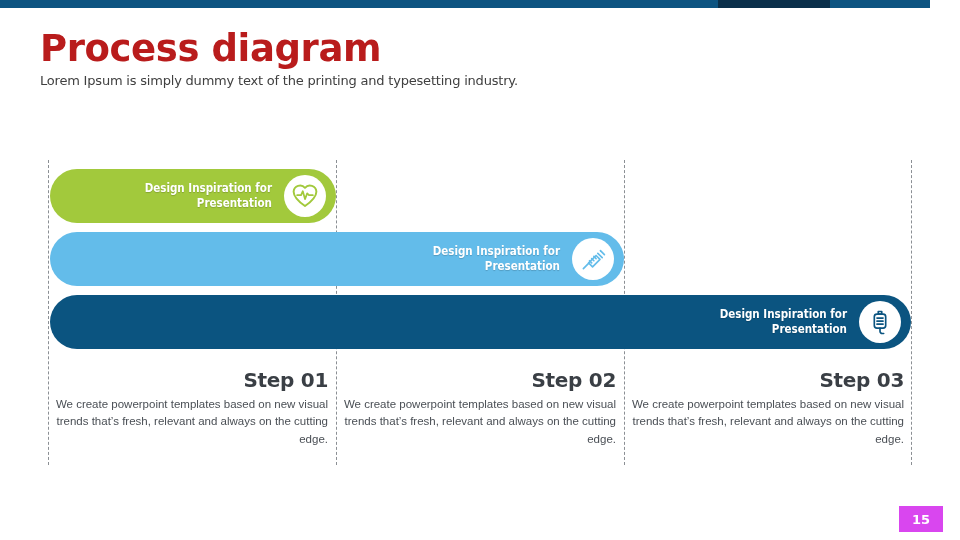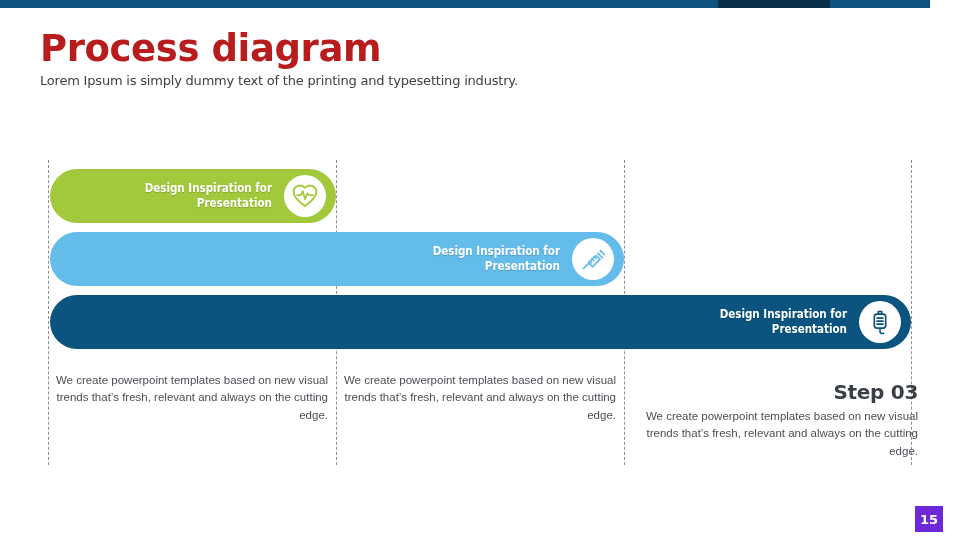--- a/index.html
+++ b/index.html
@@ -69,34 +69,34 @@
     flex:0 0 42px;
   }
   .bar-icon svg { display:block; }
 
   
   .step {
     position:absolute; top:368px; width:276px; text-align:right;
   }
   .step-1 { left:52px;  }
   .step-2 { left:340px; }
-  .step-3 { left:642px;margin-top:12px; }
+  .step-3 { left:628px; }
 
   .step-title {
     font-size:20px; font-weight:bold; color:#3a3f45; letter-spacing:-0.3px;
   }
   .step-body {
     font-size:11.5px; color:#4a4f55; line-height:1.52; margin-top:4px;
     font-family:Liberation Sans, sans-serif;
   }
 
   
   #page-badge {
     position:absolute; right:17px; bottom:8px;
-    width:28px; height:26px; background:#6d28d9;
+    width:44px; height:26px; background:#d946ef;
     color:#ffffff; font-size:13px; font-weight:bold;
     display:flex; align-items:center; justify-content:center;
   }
 </style>
 </head>
 <body>
 
 <div id="top-bar">
   <div class="seg seg-left"></div>
   <div class="seg seg-mid"></div>
@@ -156,23 +156,25 @@
           <line x1="12.5" y1="11.5" x2="19.5" y2="11.5"></line>
           <line x1="12.5" y1="15" x2="19.5" y2="15"></line>
           <line x1="12.5" y1="18.5" x2="19.5" y2="18.5"></line>
           <path d="M16 23 v3.5 a2.6 2.6 0 0 0 2.6 2.6 h1.6"></path>
         </g>
       </svg>
     </div>
   </div>
 
   <div class="step step-1">
+    <div class="step-title">Step 01</div>
     <div class="step-body">We create powerpoint templates based on new visual trends that’s fresh, relevant and always on the cutting edge.</div>
   </div>
   <div class="step step-2">
+    <div class="step-title">Step 02</div>
     <div class="step-body">We create powerpoint templates based on new visual trends that’s fresh, relevant and always on the cutting edge.</div>
   </div>
   <div class="step step-3">
     <div class="step-title">Step 03</div>
     <div class="step-body">We create powerpoint templates based on new visual trends that’s fresh, relevant and always on the cutting edge.</div>
   </div>
 
 </div>
 
 <div id="page-badge">15</div>

